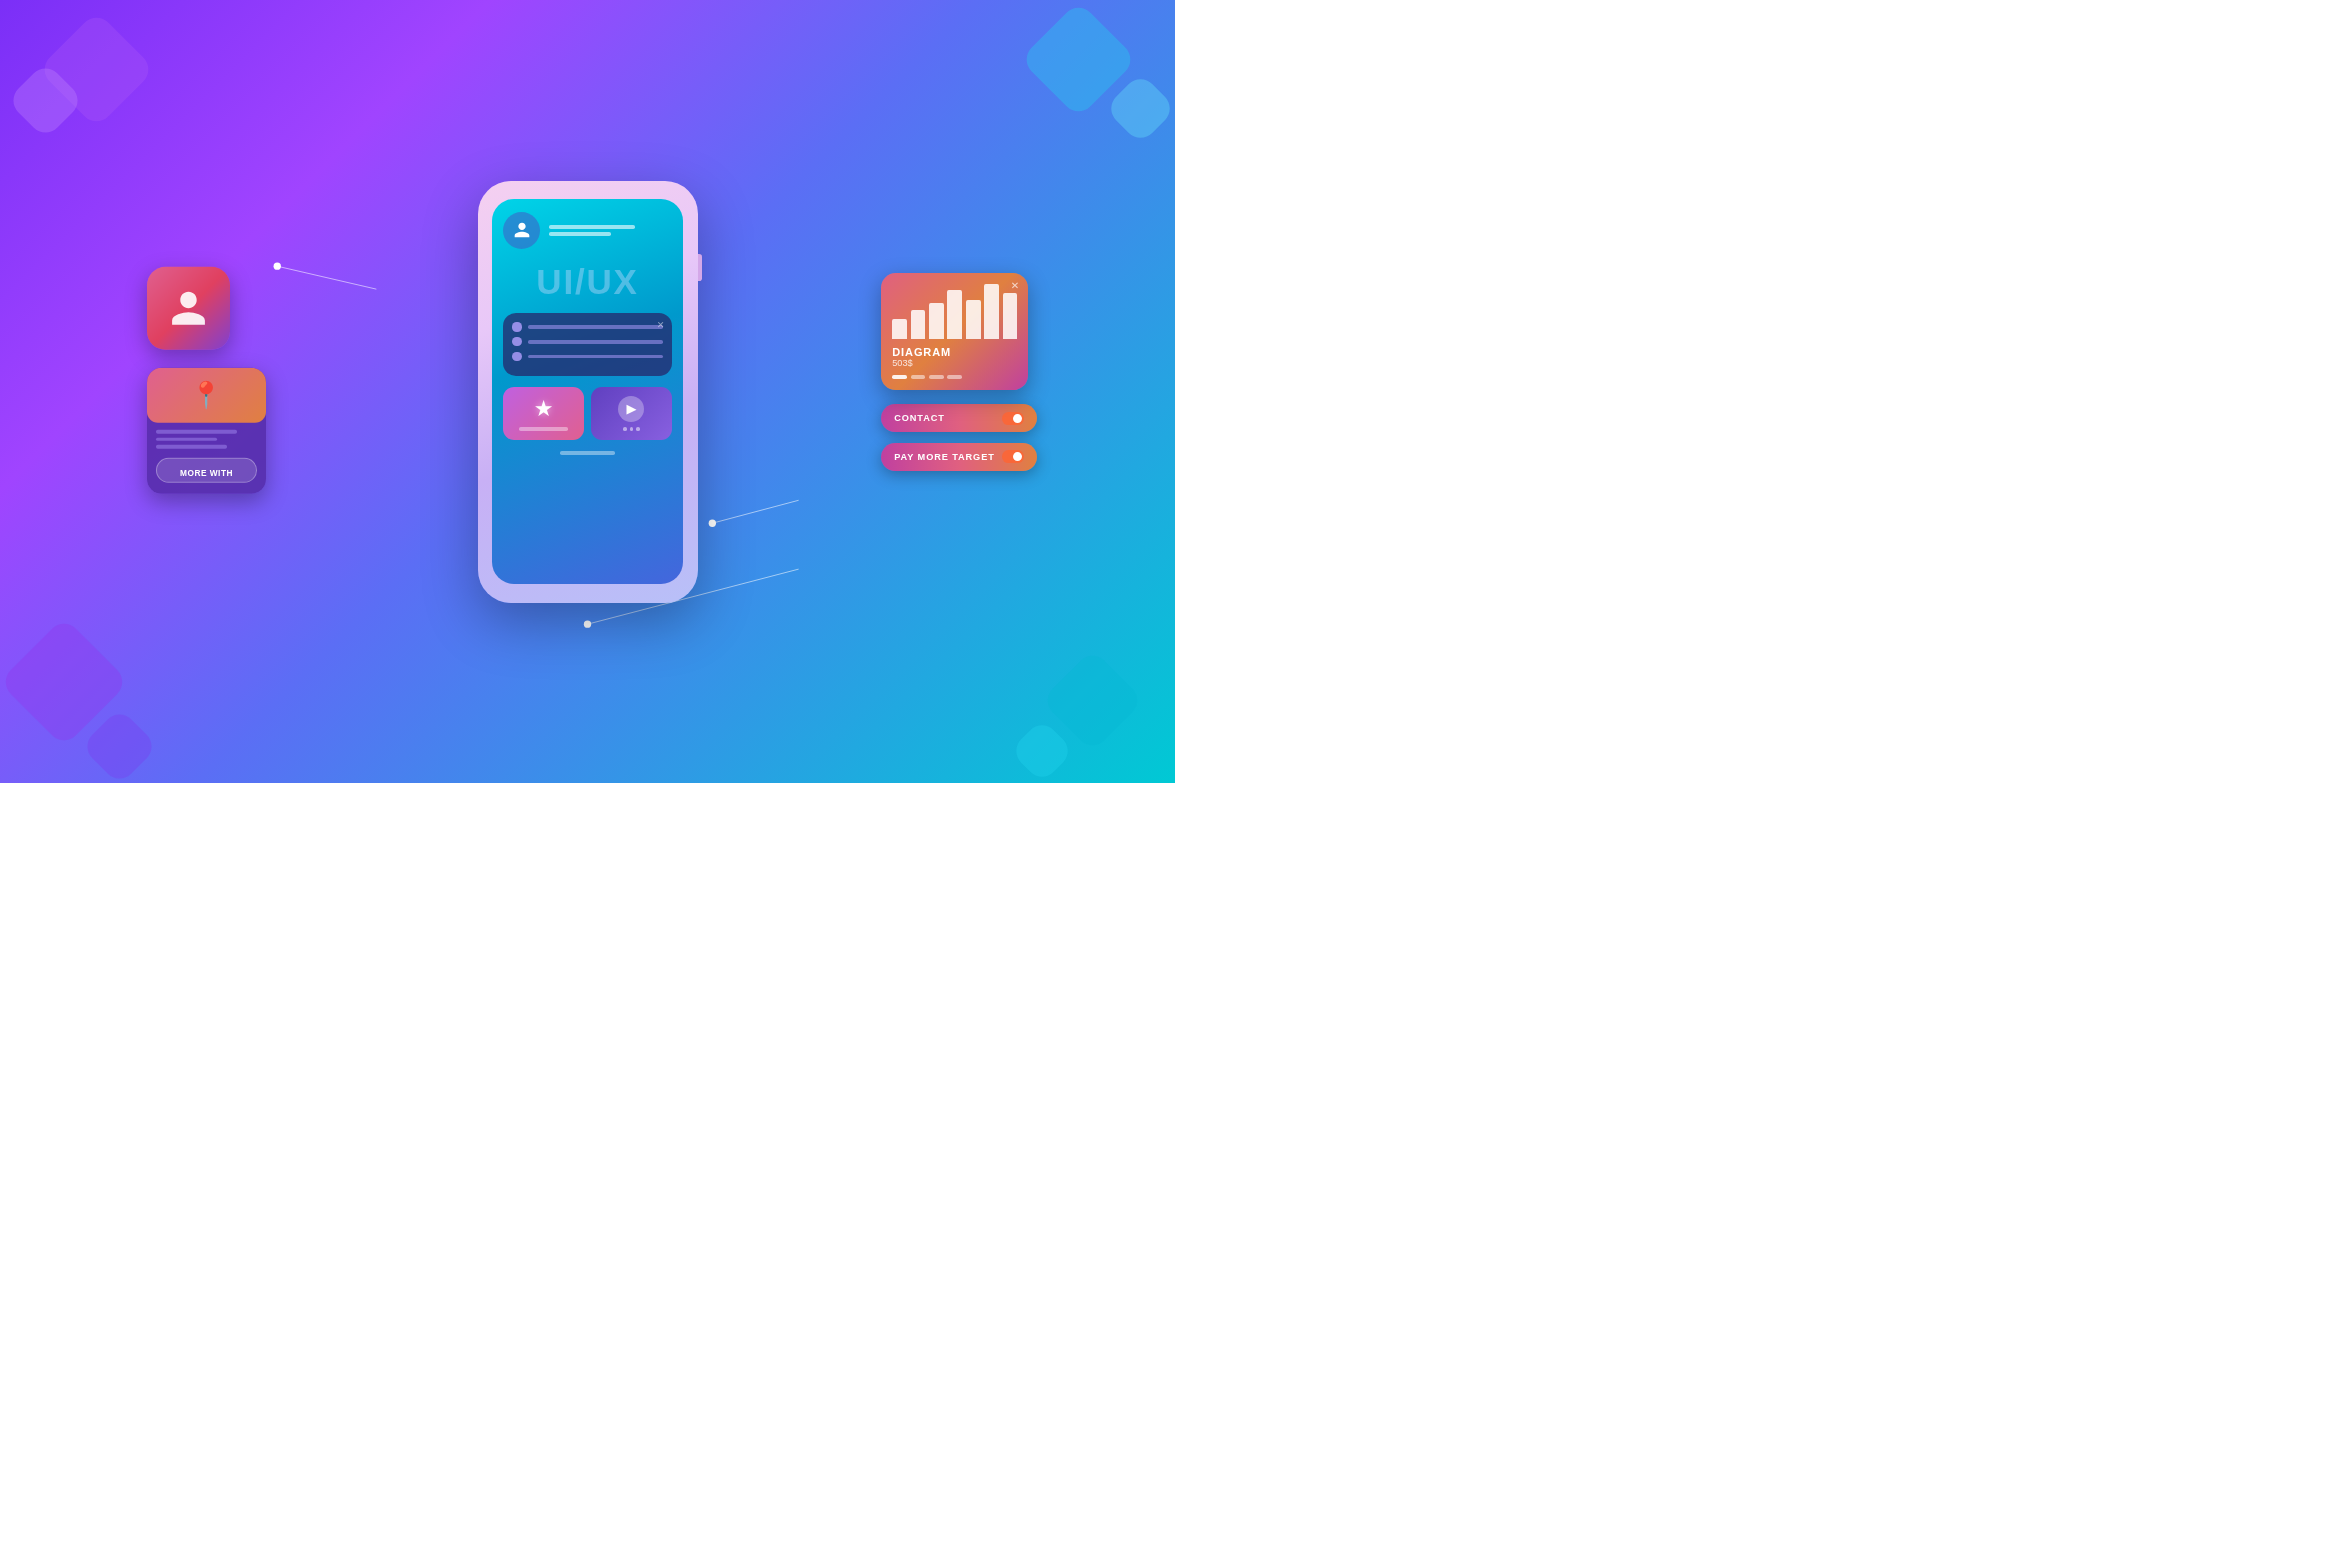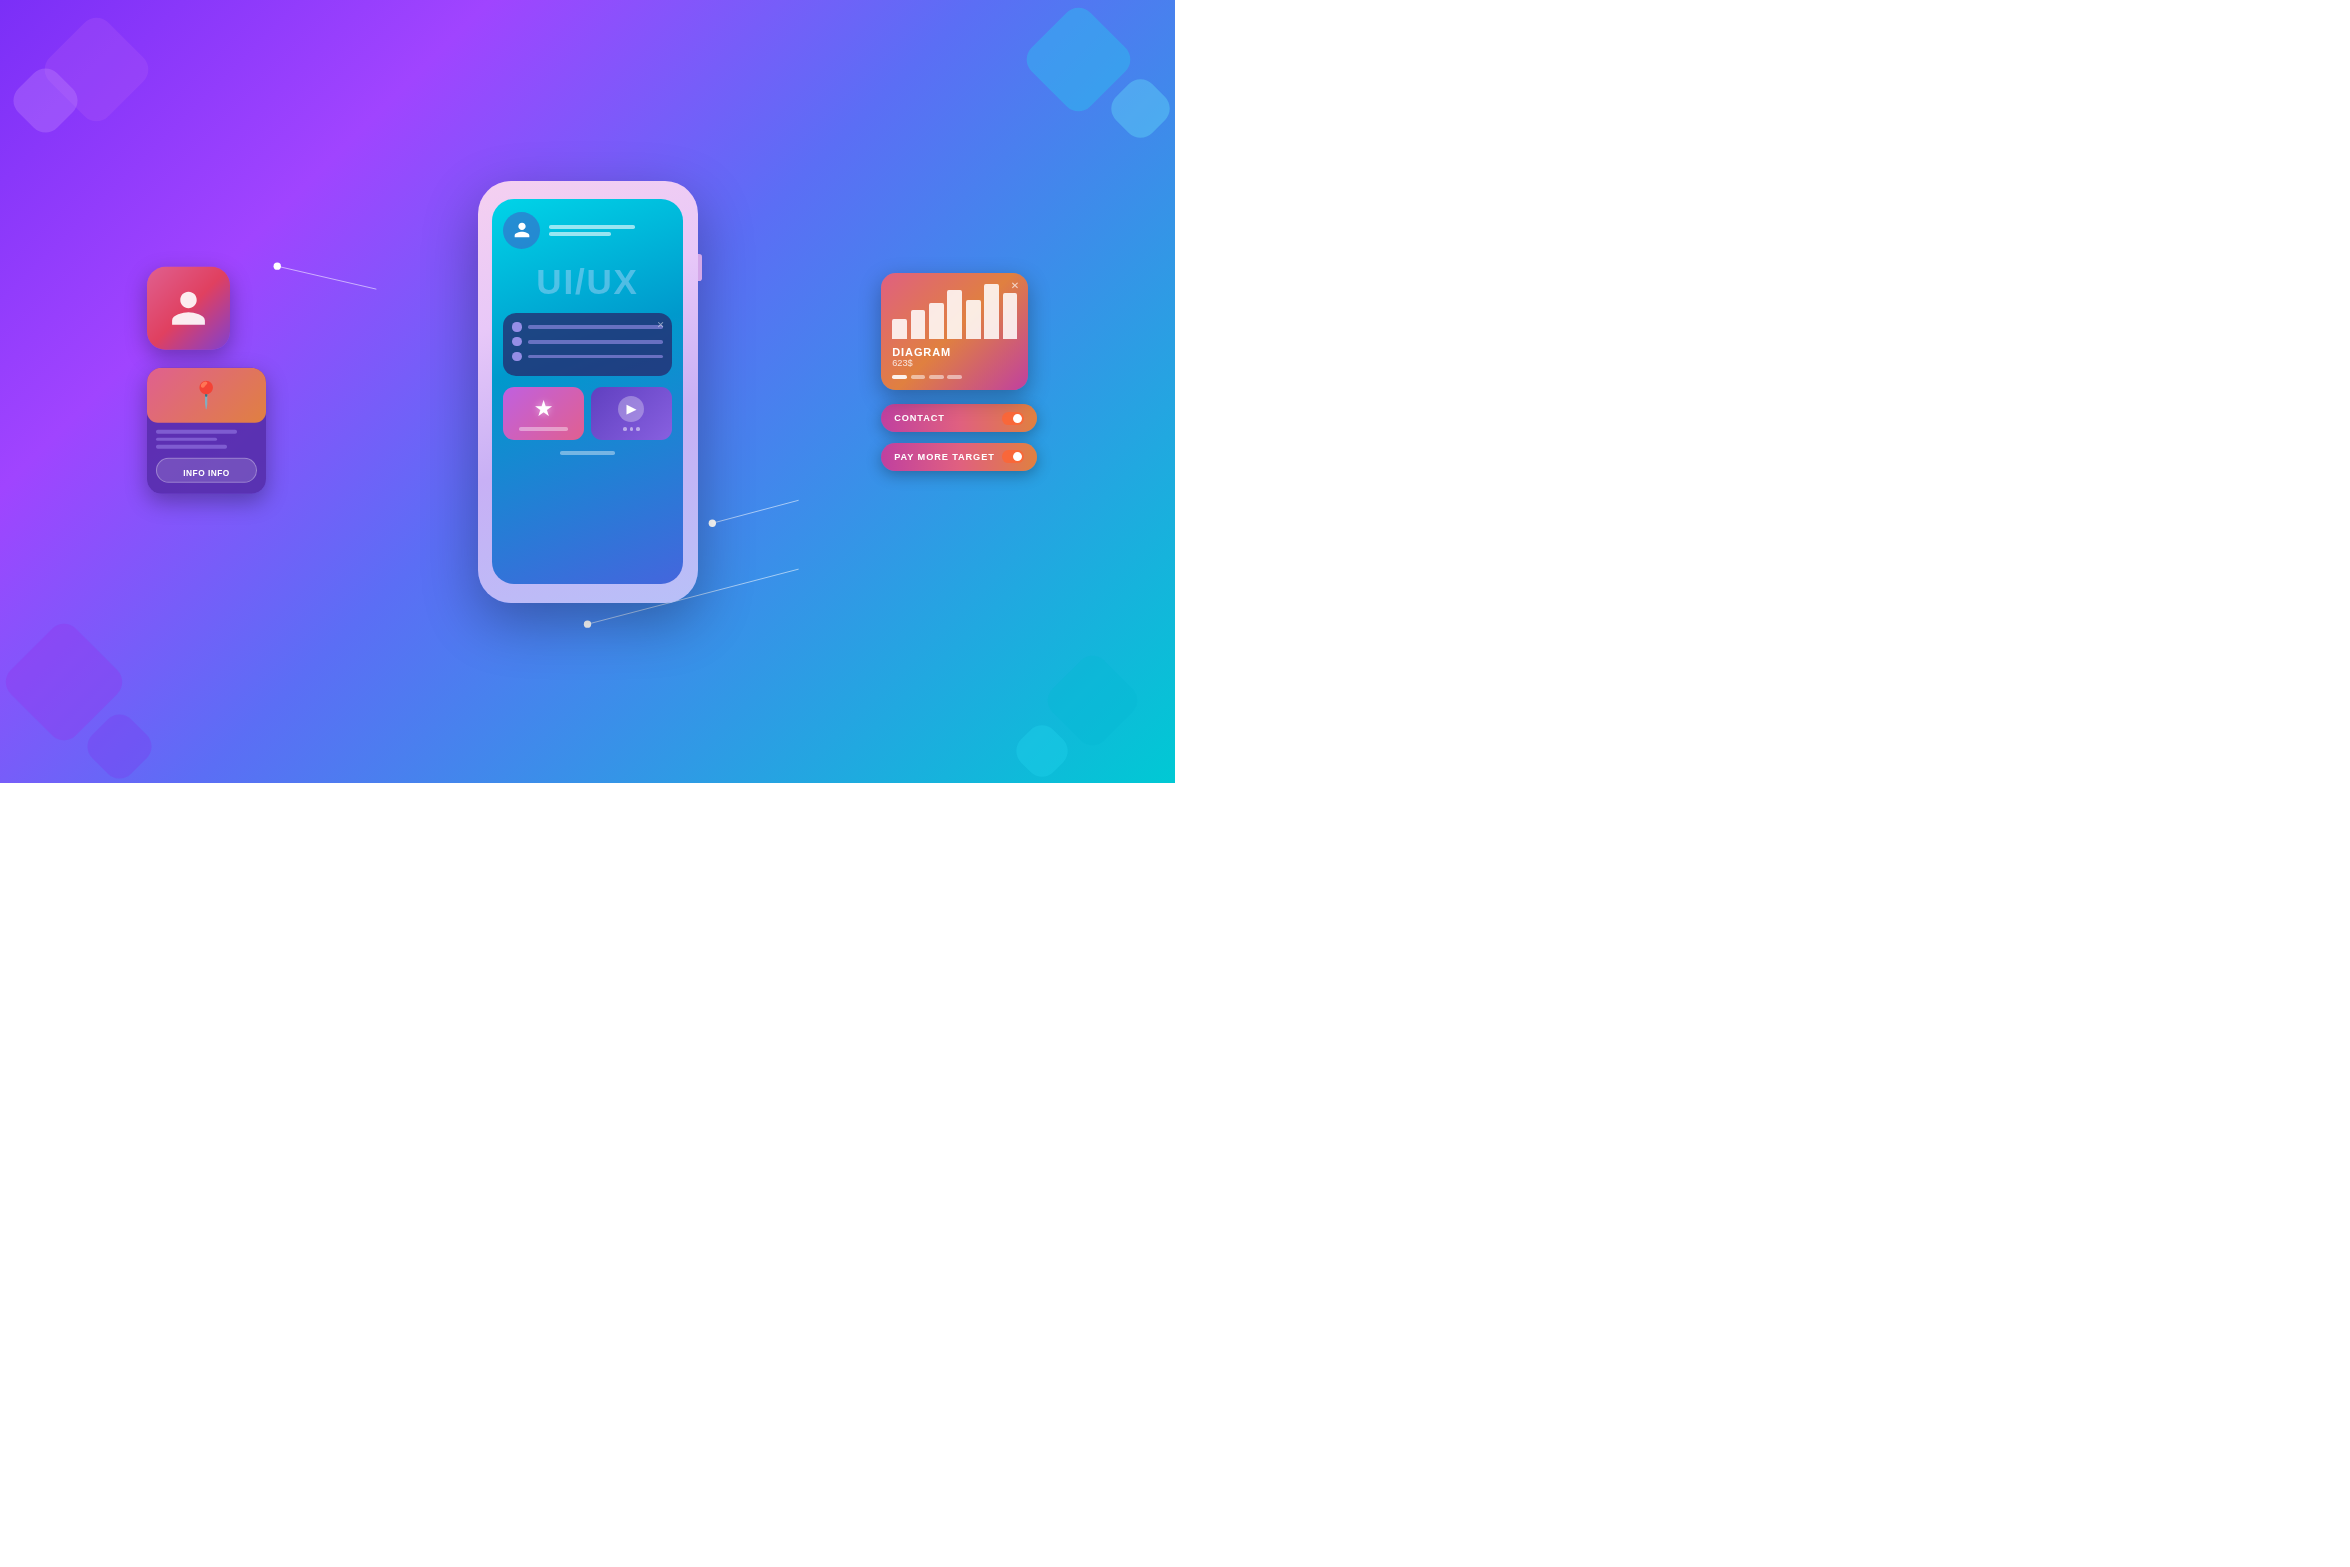--- a/index.html
+++ b/index.html
@@ -532,21 +532,21 @@
       <div class="info-card">
         <div class="info-card-image">
           <span class="map-pin">📍</span>
         </div>
         <div class="info-card-lines">
           <div class="info-card-line" style="width:80%"></div>
           <div class="info-card-line" style="width:60%"></div>
           <div class="info-card-line" style="width:70%"></div>
         </div>
         <div class="more-info-btn">
-          <span class="more-info-text">INFO INFO</span>
+          <span class="more-info-text">MORE WITH</span>
         </div>
       </div>
 
     </div>
 
     <div class="phone">
       <div class="phone-button-right"></div>
       <div class="phone-screen">
 
         <div class="phone-top-bar">
@@ -606,21 +606,21 @@
         <div class="diagram-bars">
           <div class="diagram-bar" style="height:35%"></div>
           <div class="diagram-bar" style="height:52%"></div>
           <div class="diagram-bar" style="height:65%"></div>
           <div class="diagram-bar" style="height:88%"></div>
           <div class="diagram-bar" style="height:70%"></div>
           <div class="diagram-bar" style="height:100%"></div>
           <div class="diagram-bar" style="height:82%"></div>
         </div>
         <div class="diagram-label">DIAGRAM</div>
-        <div class="diagram-value">623$</div>
+        <div class="diagram-value">503$</div>
         <div class="diagram-dots">
           <div class="diagram-dot active"></div>
           <div class="diagram-dot"></div>
           <div class="diagram-dot"></div>
           <div class="diagram-dot"></div>
         </div>
       </div>
 
       <div class="action-buttons">
 

